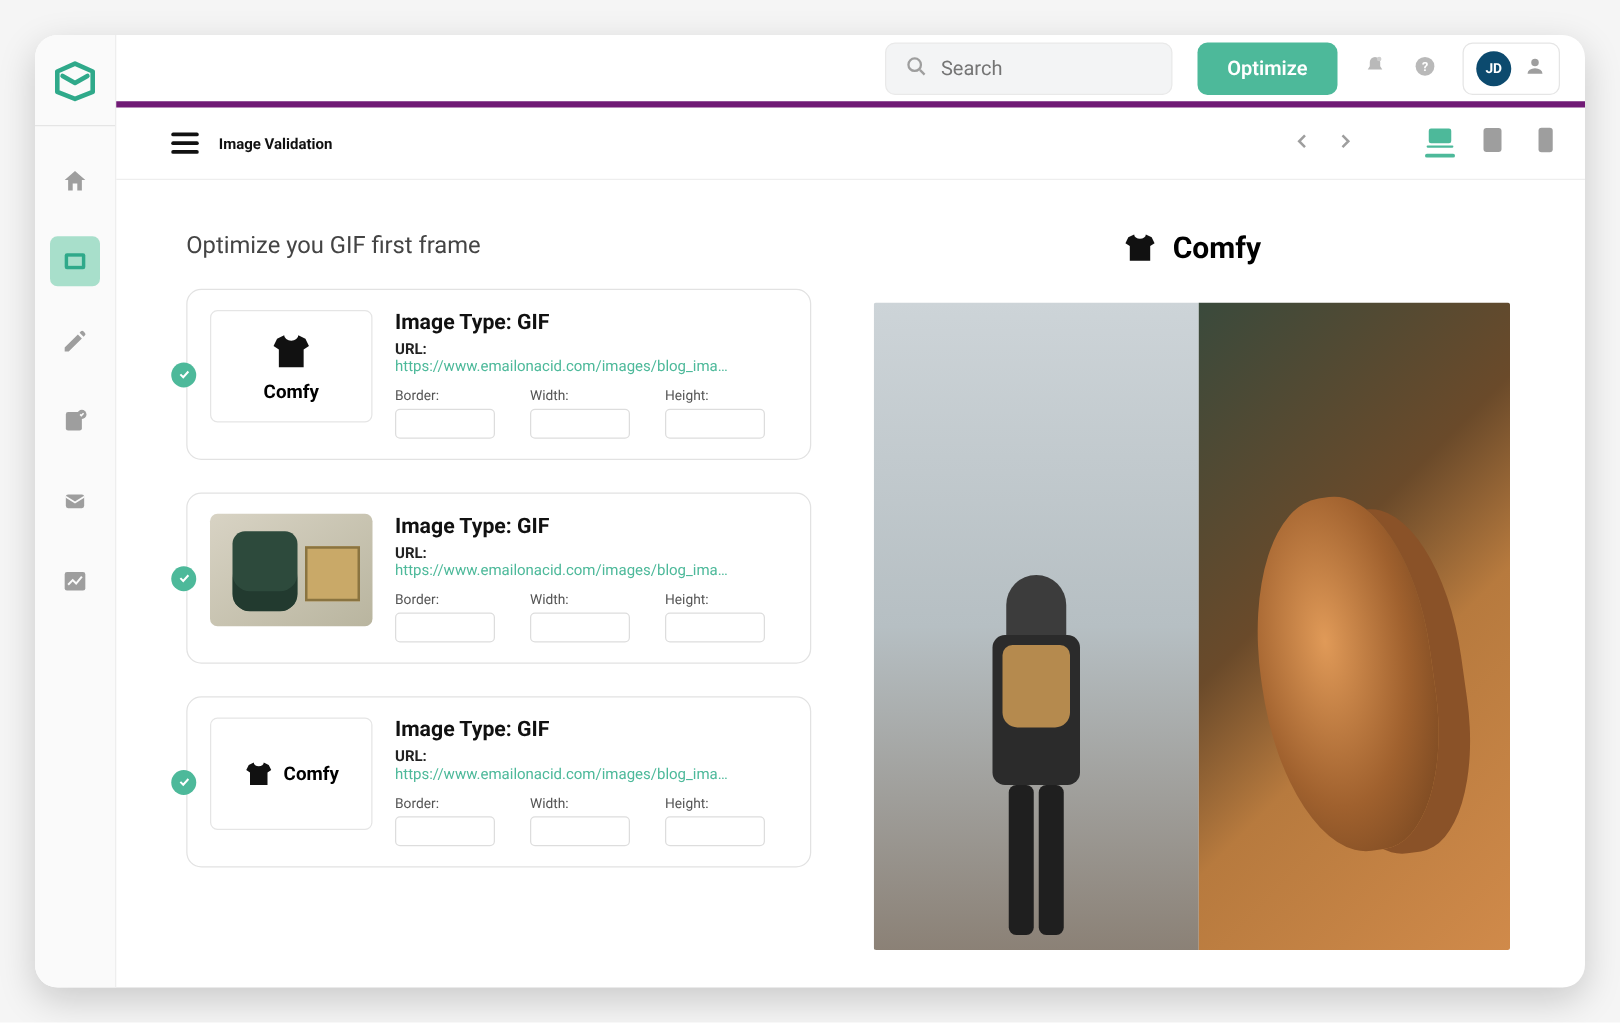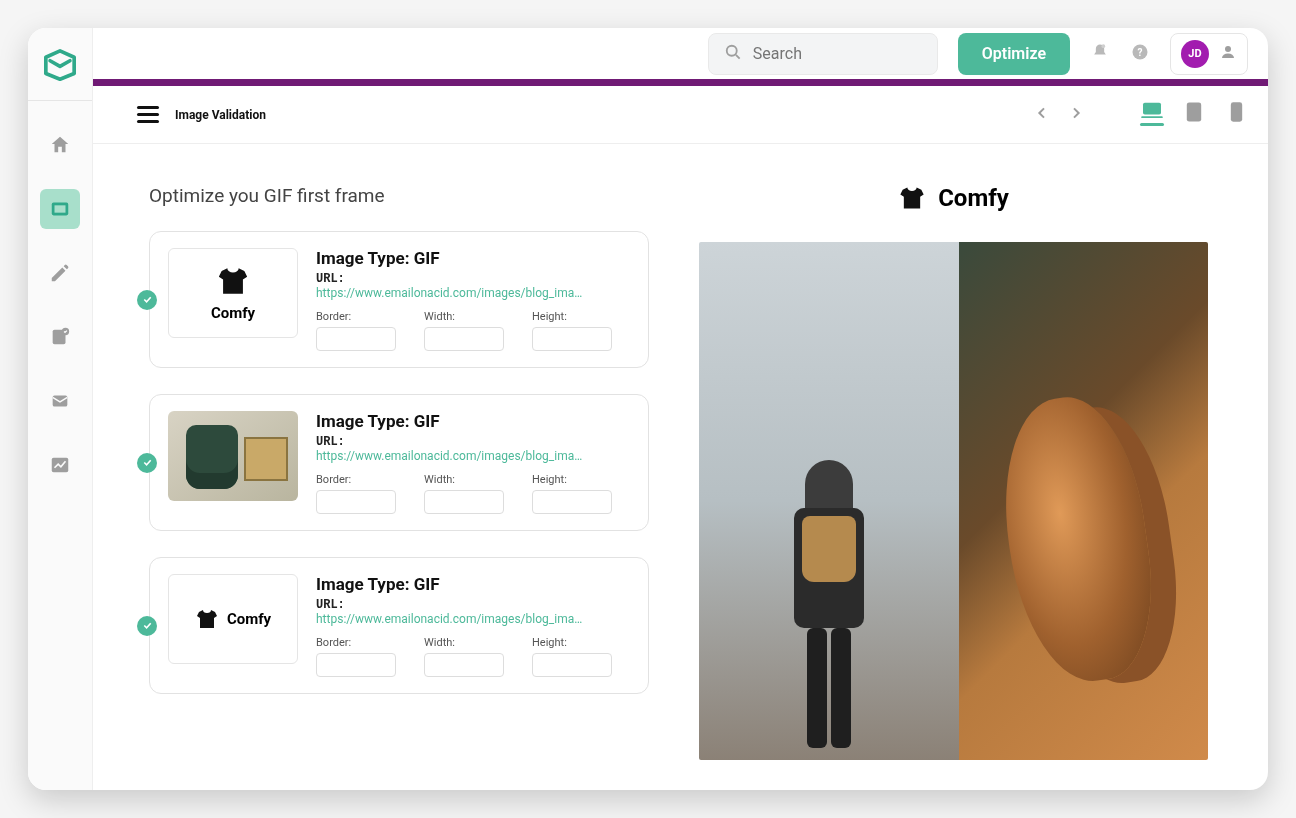--- a/index.html
+++ b/index.html
@@ -11,30 +11,30 @@
   
   .sidebar { width: 65px; background: #fafafa; border-right: 1px solid #eee; display: flex; flex-direction: column; align-items: center; padding-top: 20px; gap: 24px; }
   .logo { width: 34px; height: 34px; display: flex; align-items: center; justify-content: center; }
   .sidebar-divider { width: 100%; height: 1px; background: #e5e5e5; margin-top: -6px; }
   .side-item { width: 40px; height: 40px; border-radius: 6px; display: flex; align-items: center; justify-content: center; cursor: pointer; color: #9e9e9e; }
   .side-item.active { background: #a8dfcb; color: #2fa98a; }
   .side-item svg { width: 22px; height: 22px; }
   
   .main { flex: 1; display: flex; flex-direction: column; }
   
-  .topbar { height: 58px; display: flex; align-items: center; padding: 0 20px 0 44px; border-bottom: 7px solid #701a75; gap: 20px; }
+  .topbar { height: 58px; display: flex; align-items: center; padding: 0 20px 0 44px; border-bottom: 5px solid #701a75; gap: 20px; }
   .spacer { flex: 1; }
   .search-box { display: flex; align-items: center; background: #f3f4f5; border: 1px solid #e9e9e9; border-radius: 8px; height: 42px; width: 230px; padding: 0 14px; gap: 10px; }
   .search-box input { border: none; background: transparent; outline: none; font-size: 16px; color: #666; width: 100%; }
   .search-box svg { width: 20px; height: 20px; color: #9e9e9e; }
   .upgrade-btn { background: #4db99a; color: #fff; font-weight: 600; font-size: 16px; border: none; border-radius: 8px; height: 42px; padding: 0 24px; cursor: pointer; }
   .topbar-icon { color: #b9b9b9; cursor: pointer; }
   .topbar-icon svg { width: 20px; height: 20px; }
   .user-pill { display: flex; align-items: center; gap: 10px; border: 1px solid #e5e5e5; border-radius: 8px; height: 42px; padding: 0 10px; cursor: pointer; }
-  .avatar { width: 28px; height: 28px; border-radius: 50%; background: #a21caf; color: #fff; display: flex; align-items: center; justify-content: center; font-size: 11px; font-weight: 700; }
+  .avatar { width: 28px; height: 28px; border-radius: 50%; background: #0c4a6e; color: #fff; display: flex; align-items: center; justify-content: center; font-size: 11px; font-weight: 700; }
   .user-pill svg { width: 18px; height: 18px; color: #9e9e9e; }
   
   .page-header { height: 58px; display: flex; align-items: center; padding: 0 20px 0 44px; border-bottom: 1px solid #eee; gap: 16px; }
   .hamburger { display: flex; flex-direction: column; gap: 4px; cursor: pointer; }
   .hamburger span { width: 22px; height: 3px; background: #111; border-radius: 2px; }
   .page-title { font-size: 12px; font-weight: 700; color: #111; }
   .nav-arrows { display: flex; gap: 18px; margin-left: auto; margin-right: 40px; }
   .nav-arrows svg { width: 16px; height: 16px; color: #9e9e9e; cursor: pointer; }
   .device-toggles { display: flex; gap: 18px; }
   .device-toggle { width: 24px; height: 28px; display: flex; flex-direction: column; align-items: center; cursor: pointer; color: #9e9e9e; }
@@ -55,21 +55,21 @@
   .card { border: 1px solid #e2e2e2; border-radius: 12px; padding: 16px 18px; display: flex; gap: 18px; }
   .thumb { width: 130px; height: 90px; border: 1px solid #e5e5e5; border-radius: 6px; display: flex; flex-direction: column; align-items: center; justify-content: center; flex-shrink: 0; overflow: hidden; }
   .thumb.logo-thumb { gap: 6px; }
   .thumb.logo-thumb svg { width: 34px; height: 34px; }
   .thumb.logo-thumb .brand { font-weight: 700; font-size: 15px; }
   .thumb.inline-logo { flex-direction: row; gap: 8px; }
   .thumb.inline-logo svg { width: 24px; height: 24px; }
   .thumb.inline-logo .brand { font-weight: 700; font-size: 15px; }
   .card-body { flex: 1; min-width: 0; }
   .img-type { font-size: 17px; font-weight: 700; color: #111; }
-  .url-label { font-size: 12px; font-weight: 700; color: #222; margin-top: 4px; font-family: Liberation Mono, monospace; }
+  .url-label { font-size: 12px; font-weight: 700; color: #222; margin-top: 4px; }
   .url-link { font-size: 12px; color: #4db99a; white-space: nowrap; overflow: hidden; text-overflow: ellipsis; display: block; max-width: 270px; }
   .dims { display: flex; gap: 28px; margin-top: 10px; }
   .dim-field { display: flex; flex-direction: column; gap: 4px; }
   .dim-field label { font-size: 11px; color: #555; }
   .dim-field input { width: 80px; height: 24px; border: 1px solid #ddd; border-radius: 4px; padding: 0 6px; font-size: 12px; }
   
   .preview-col { flex: 1; display: flex; flex-direction: column; }
   .preview-header { display: flex; align-items: center; justify-content: center; gap: 12px; margin-bottom: 30px; }
   .preview-header svg { width: 28px; height: 28px; }
   .preview-header .brand { font-size: 24px; font-weight: 700; }

